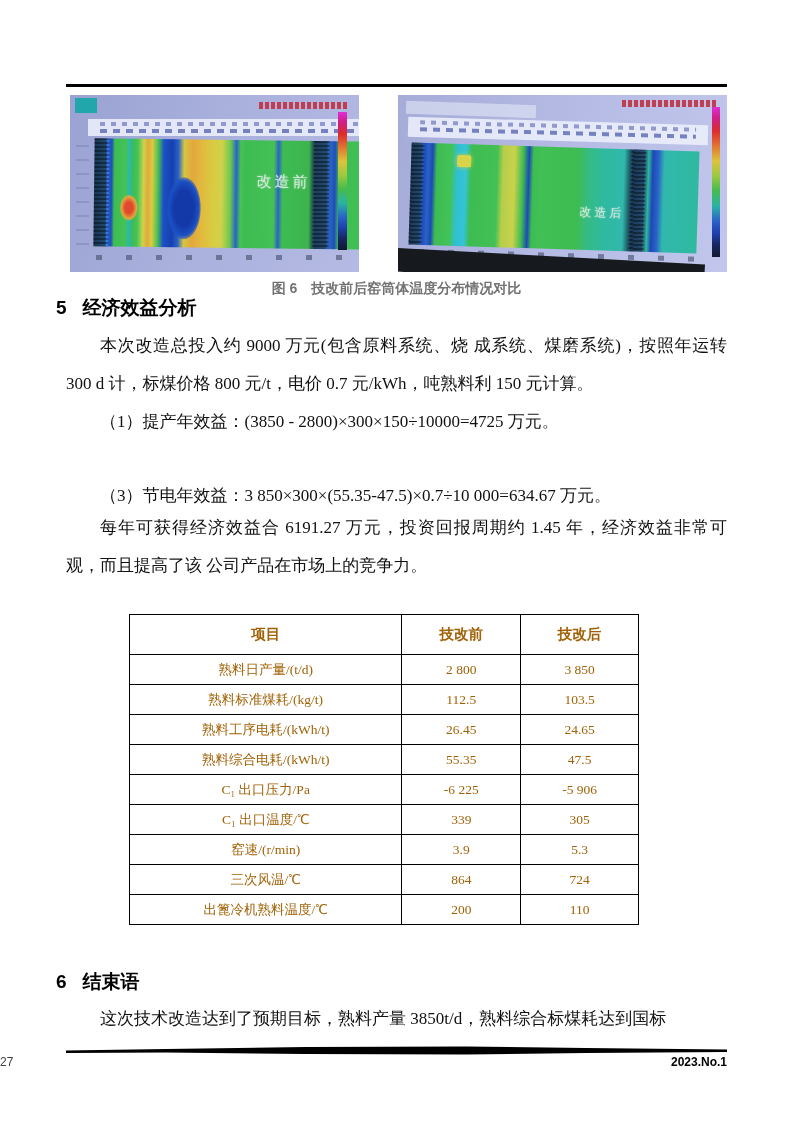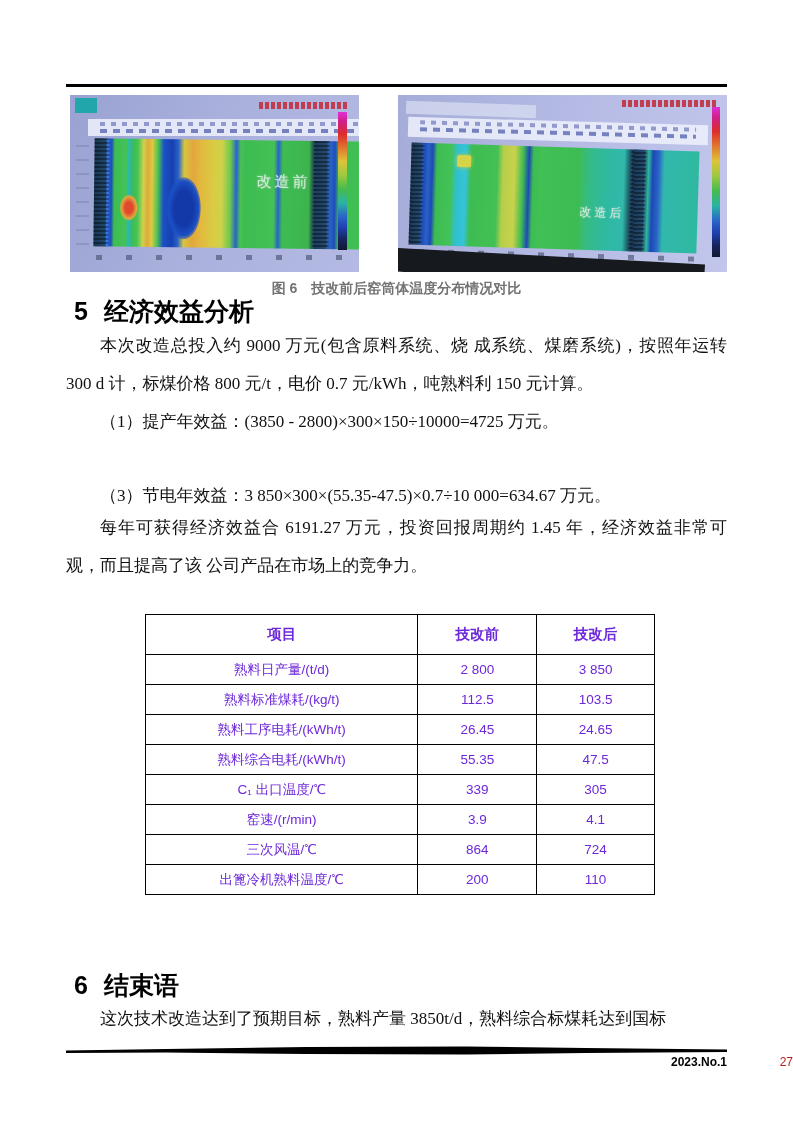--- a/index.html
+++ b/index.html
@@ -90,55 +90,55 @@
       clip-path:polygon(0 0,100% 42%,100% 100%,0 100%); }
 
   
   .fig-caption, .table-caption {
     position:absolute; left:0; width:100%; text-align:center;
     font-family:"Liberation Sans",sans-serif; font-weight:bold; font-size:14px; color:#737373;
   }
   .fig-caption { top:280px; }
   .table-caption { top:589px; }
   .sec-heading {
-    position:absolute; left:74px; font-family:"Liberation Sans",sans-serif;
-    font-weight:bold; font-size:25px; color:#000;
+    position:absolute; left:56px; font-family:"Liberation Sans",sans-serif;
+    font-weight:bold; font-size:19px; color:#000;
   }
   .sec5 { top:295px; } .sec6 { top:969px; }
   .sec-heading .num { display:inline-block; margin-right:16px; }
 
   
   .body-para, .body-item {
     position:absolute; left:66px; width:661px; font-size:17px; line-height:38px;
     text-align:justify; color:#111;
   }
   .indent { text-indent:34px; }
   .body-item { padding-left:34px; }
   .p1 { top:327px; } .i1 { top:403px; } .i2 { top:440px; } .i3 { top:477px; }
   .p2 { top:509px; } .p6 { top:1000px; }
 
   
   .params-table {
-    position:absolute; left:145px; top:614px; width:510px;
-    border-collapse:collapse; font-size:13.5px; color:#6d28d9;
-    font-family:Liberation Sans, sans-serif;
+    position:absolute; left:129px; top:614px; width:510px;
+    border-collapse:collapse; font-size:13.5px; color:#a16207;
+    font-family:Liberation Serif, serif;
   }
   .params-table th, .params-table td { border:1px solid #000; text-align:center; padding:0 4px; }
   .params-table th { height:40px; font-size:14.5px; font-weight:bold; }
   .params-table td { height:30px; font-weight:normal; }
   .params-table .col-item { width:273px; }
   .params-table .col-before { width:119px; }
   .params-table .col-after { width:118px; }
   .params-table { border:1.5px solid #000; }
 
   
   .footer-rule { position:absolute; left:66px; top:1042px; width:661px; height:10px; }
   .footer-pagenum {
-    position:absolute; top:1055px; left:0; width:100%; text-align:right;
-    font-family:"Liberation Sans",sans-serif; font-size:12px; color:#b91c1c;
+    position:absolute; top:1055px; left:0; width:100%; text-align:left;
+    font-family:"Liberation Sans",sans-serif; font-size:12px; color:#404040;
   }
   .footer-issue {
     position:absolute; top:1055px; right:66px;
     font-family:"Liberation Sans",sans-serif; font-size:12px; font-weight:bold; color:#000;
   }
 </style>
 </head>
 <body>
 
 <div class="page">
@@ -215,28 +215,33 @@
         <td>熟料工序电耗/(kWh/t)</td>
         <td>26.45</td>
         <td>24.65</td>
       </tr>
       <tr>
         <td>熟料综合电耗/(kWh/t)</td>
         <td>55.35</td>
         <td>47.5</td>
       </tr>
       <tr>
+        <td>C₁ 出口压力/Pa</td>
+        <td>-6 225</td>
+        <td>-5 906</td>
+      </tr>
+      <tr>
         <td>C₁ 出口温度/℃</td>
         <td>339</td>
         <td>305</td>
       </tr>
       <tr>
         <td>窑速/(r/min)</td>
         <td>3.9</td>
-        <td>4.1</td>
+        <td>5.3</td>
       </tr>
       <tr>
         <td>三次风温/℃</td>
         <td>864</td>
         <td>724</td>
       </tr>
       <tr>
         <td>出篦冷机熟料温度/℃</td>
         <td>200</td>
         <td>110</td>

